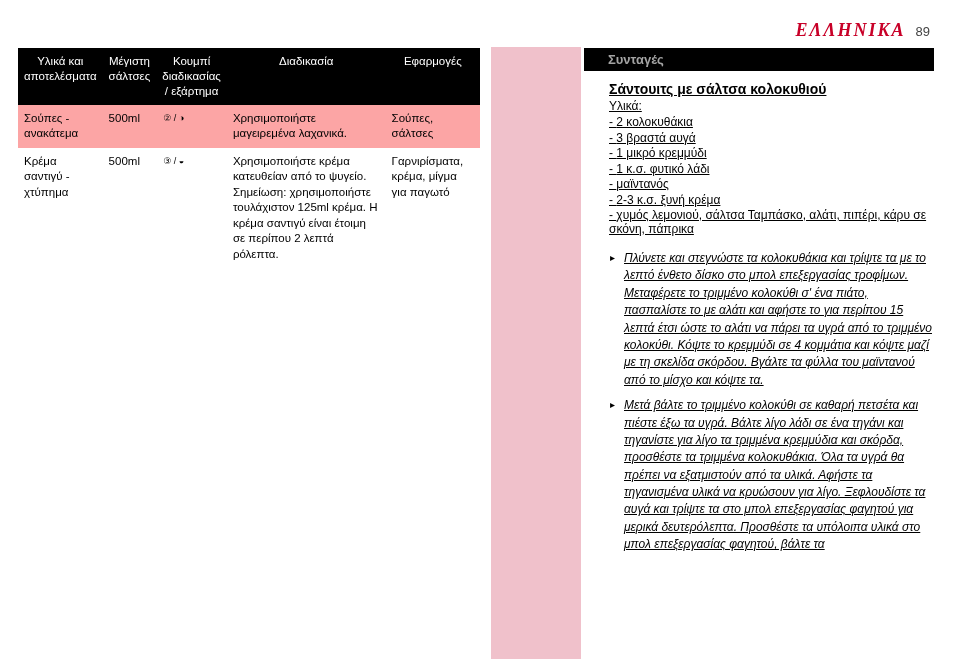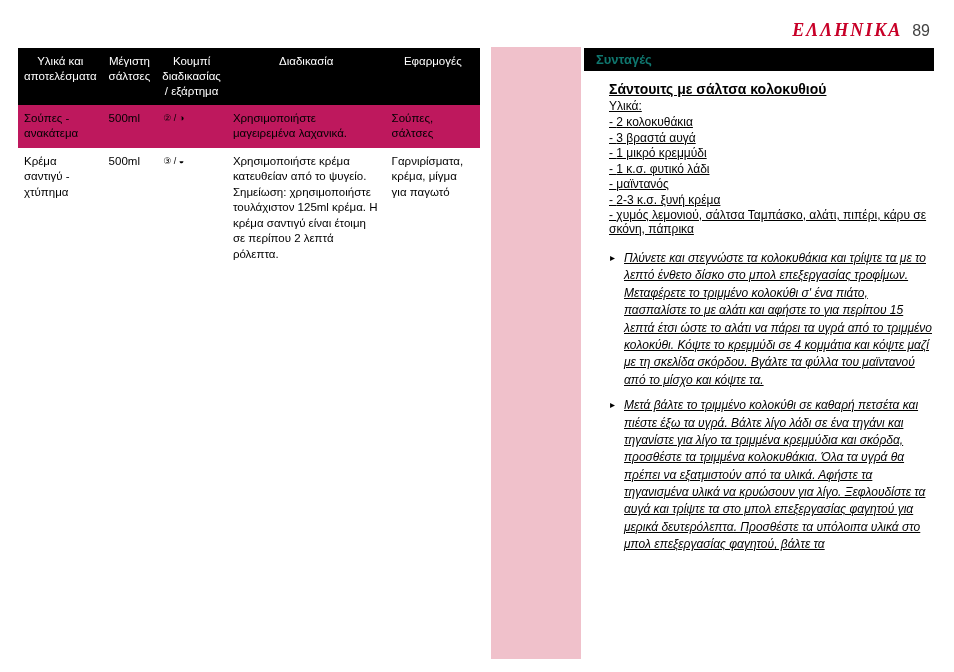--- a/index.html
+++ b/index.html
@@ -22,21 +22,21 @@
   }
   .brand {
     font-family: Georgia, 'Times New Roman', serif;
     font-style: italic;
     font-weight: bold;
     font-size: 18px;
     letter-spacing: 2px;
     color: #c80028;
   }
   .page-num {
-    font-size: 16px;
+    font-size: 13px;
     color: #444;
   }
   .left-col {
     position: absolute;
     left: 14px;
     top: 44px;
     width: 462px;
   }
   table {
     width: 100%;
@@ -55,21 +55,21 @@
   td {
     padding: 6px 6px;
     vertical-align: top;
     line-height: 1.35;
   }
   th.c0, td.c0 { width: 78px; }
   th.c1, td.c1 { width: 50px; }
   th.c2, td.c2 { width: 48px; }
   th.c3, td.c3 { width: 180px; }
   th.c4, td.c4 { width: 98px; }
-  tr.alt td { background: #be185d; }
+  tr.alt td { background: #fca5a5; }
   .icon-chip {
     display: inline-block;
     font-size: 9px;
     line-height: 1;
     vertical-align: middle;
   }
   .pink-box {
     position: absolute;
     left: 488px;
     top: 44px;
@@ -78,22 +78,22 @@
     background: #f0c1cb;
   }
   .right-col {
     position: absolute;
     left: 580px;
     top: 44px;
     width: 352px;
   }
   .section-title-bar {
     background: #000;
-    color: #0f766e;
-    padding: 4px 12px;
+    color: #a3a3a3;
+    padding: 4px 24px;
     font-weight: bold;
     font-size: 13px;
     margin-bottom: 10px;
   }
   .right-inner { padding-left: 24px; text-decoration: underline; }
   .recipe-title {
     font-weight: bold;
     font-size: 14px;
     margin-bottom: 2px;
   }

